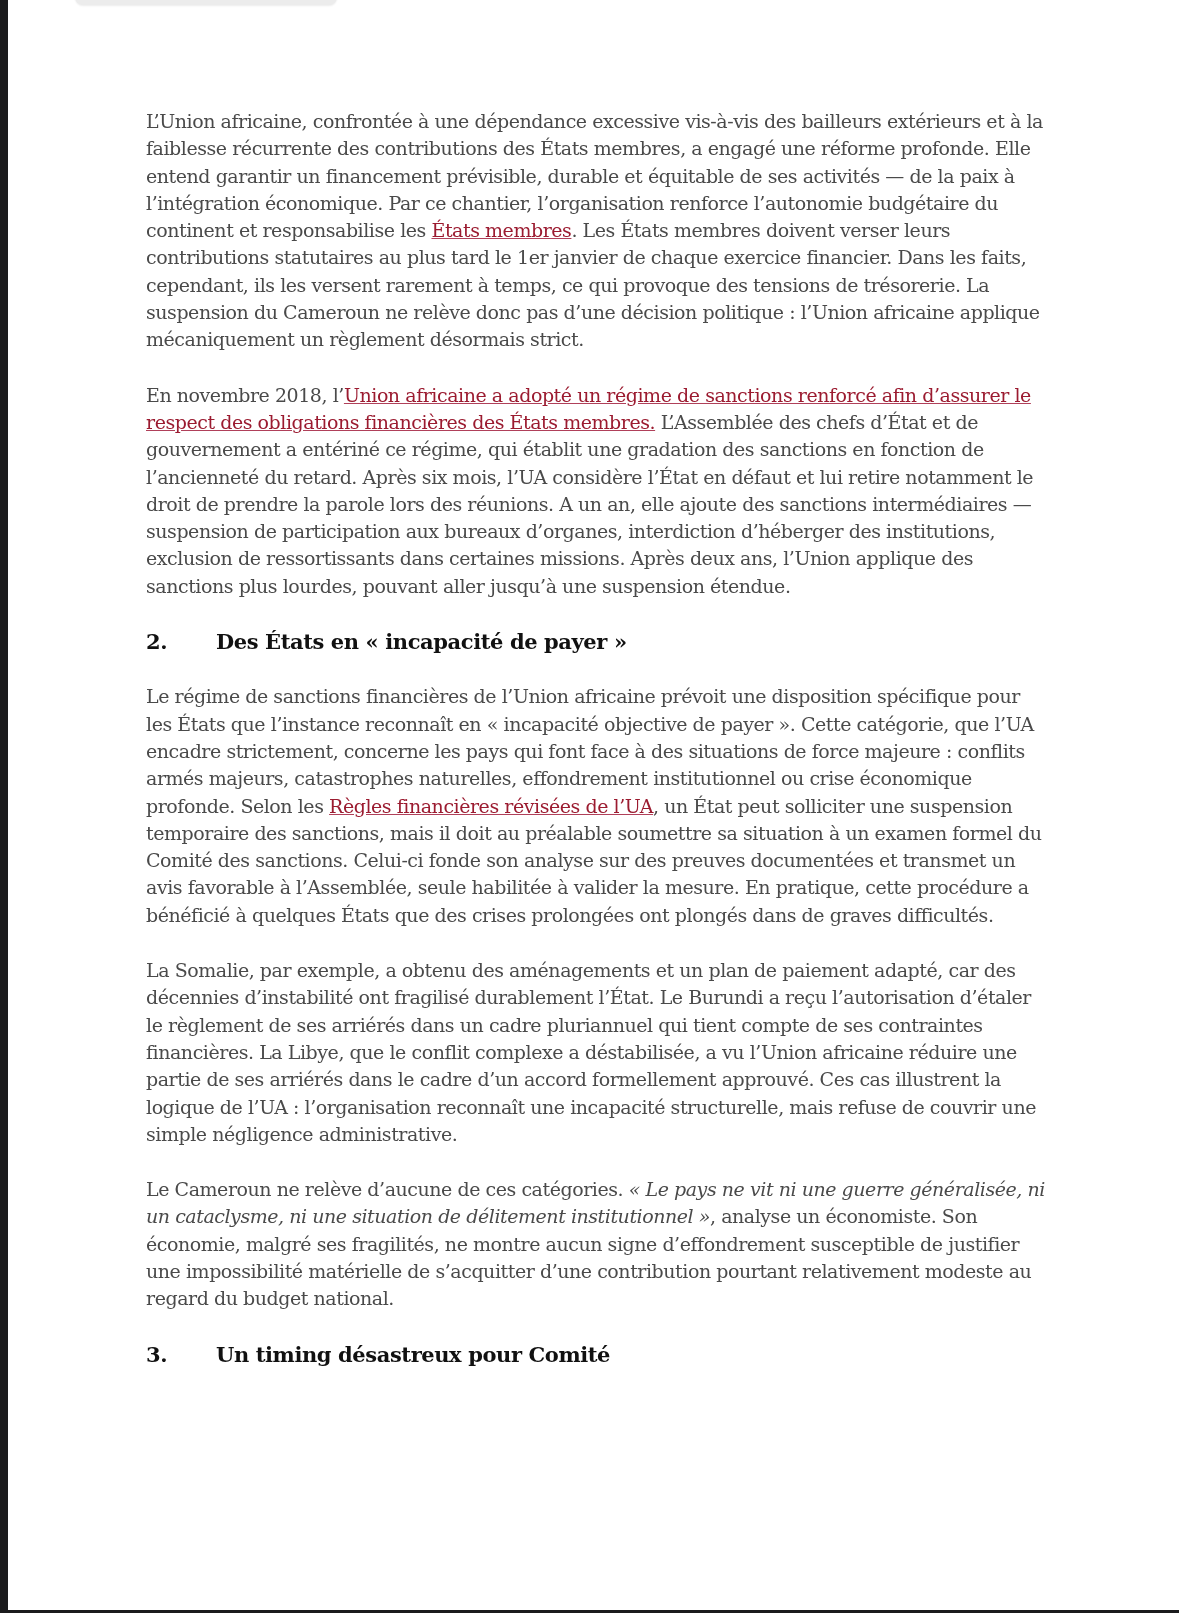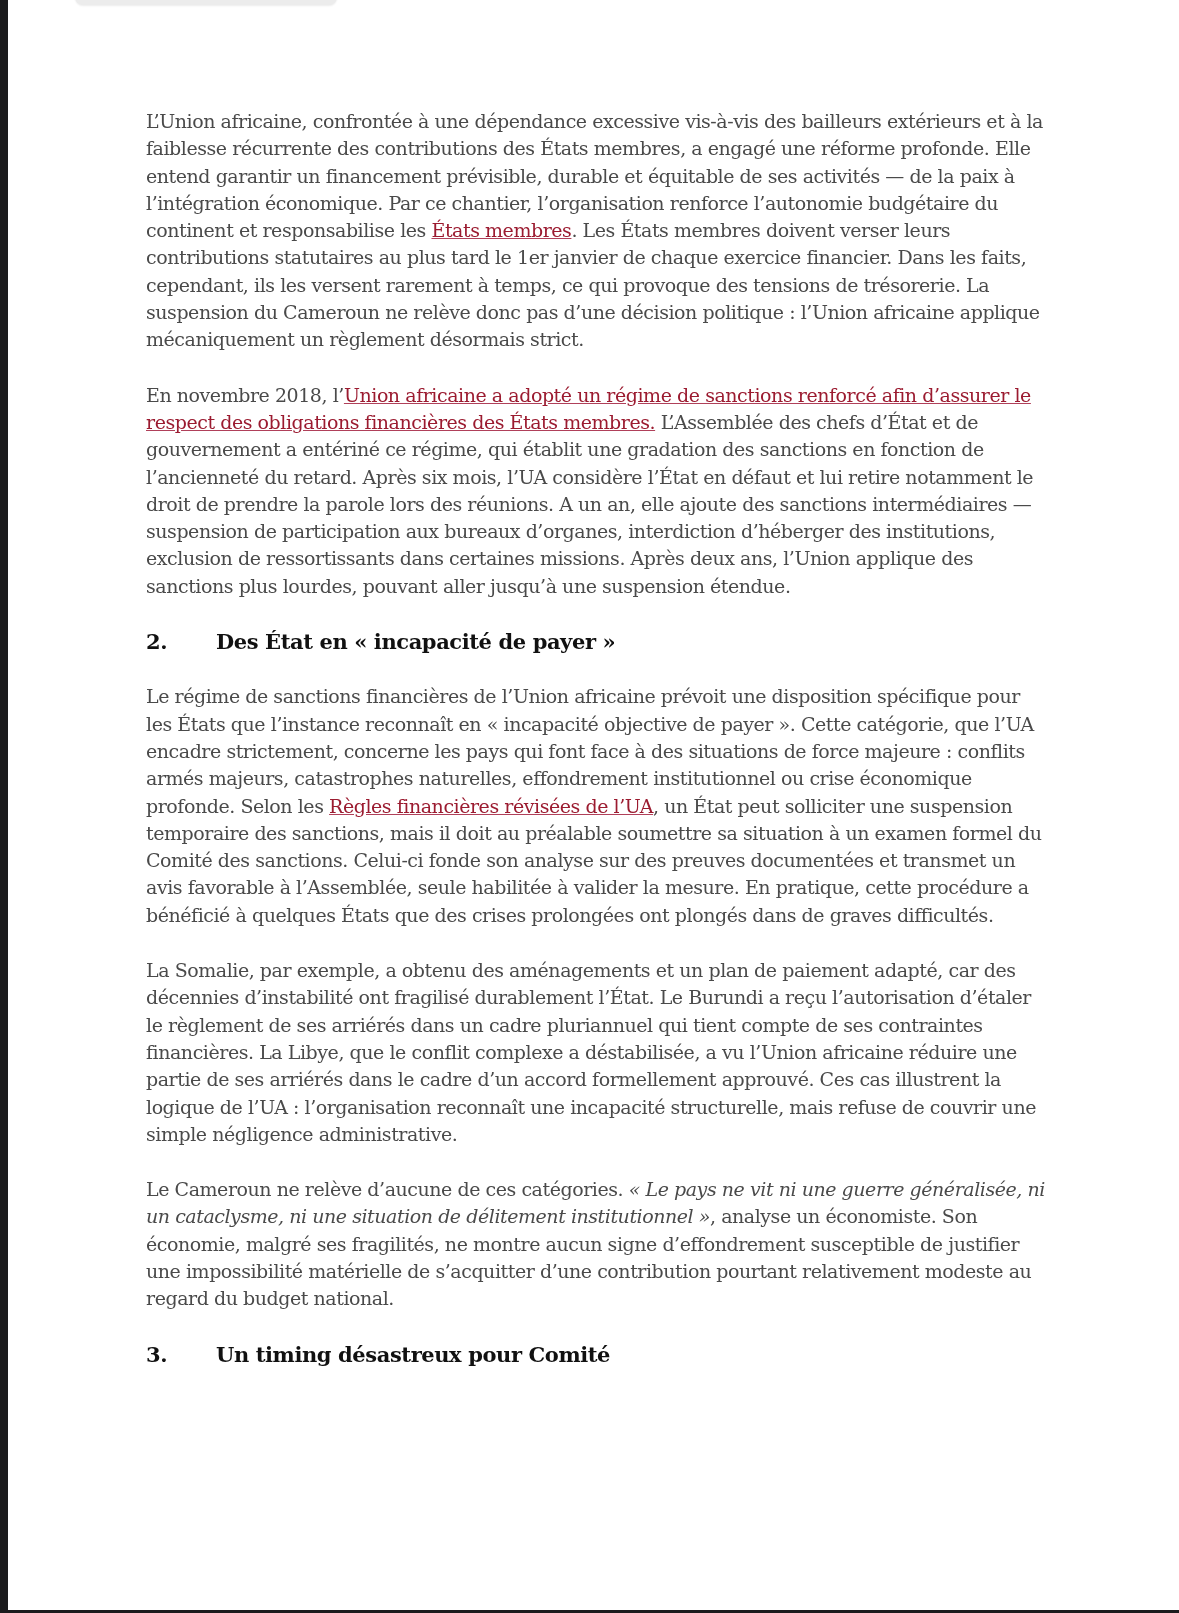--- a/index.html
+++ b/index.html
@@ -42,21 +42,21 @@
 <div class="page">
   <div class="top-tab"></div>
 
   <div class="content">
     <p><span>L’Union africaine, confrontée à une dépendance excessive vis-à-vis des bailleurs extérieurs et à la faiblesse récurrente des contributions des États membres, a engagé une réforme profonde. Elle entend garantir un financement prévisible, durable et équitable de ses activités — de la paix à l’intégration économique. Par ce chantier, l’organisation renforce l’autonomie budgétaire du continent et responsabilise les </span><span class="link">États membres</span><span>. Les États membres doivent verser leurs contributions statutaires au plus tard le 1er janvier de chaque exercice financier. Dans les faits, cependant, ils les versent rarement à temps, ce qui provoque des tensions de trésorerie. La suspension du Cameroun ne relève donc pas d’une décision politique : l’Union africaine applique mécaniquement un règlement désormais strict.</span></p>
 
     <p><span>En novembre 2018, l’</span><span class="link">Union africaine a adopté un régime de sanctions renforcé afin d’assurer le respect des obligations financières des États membres.</span><span> L’Assemblée des chefs d’État et de gouvernement a entériné ce régime, qui établit une gradation des sanctions en fonction de l’ancienneté du retard. Après six mois, l’UA considère l’État en défaut et lui retire notamment le droit de prendre la parole lors des réunions. A un an, elle ajoute des sanctions intermédiaires — suspension de participation aux bureaux d’organes, interdiction d’héberger des institutions, exclusion de ressortissants dans certaines missions. Après deux ans, l’Union applique des sanctions plus lourdes, pouvant aller jusqu’à une suspension étendue.</span></p>
 
     <div class="heading">
       <span class="num">2.</span>
-      <span>Des État en « incapacité de payer »</span>
+      <span>Des États en « incapacité de payer »</span>
     </div>
 
     <p><span>Le régime de sanctions financières de l’Union africaine prévoit une disposition spécifique pour les États que l’instance reconnaît en « incapacité objective de payer ». Cette catégorie, que l’UA encadre strictement, concerne les pays qui font face à des situations de force majeure : conflits armés majeurs, catastrophes naturelles, effondrement institutionnel ou crise économique profonde. Selon les </span><span class="link">Règles financières révisées de l’UA</span><span>, un État peut solliciter une suspension temporaire des sanctions, mais il doit au préalable soumettre sa situation à un examen formel du Comité des sanctions. Celui-ci fonde son analyse sur des preuves documentées et transmet un avis favorable à l’Assemblée, seule habilitée à valider la mesure. En pratique, cette procédure a bénéficié à quelques États que des crises prolongées ont plongés dans de graves difficultés.</span></p>
 
     <p>La Somalie, par exemple, a obtenu des aménagements et un plan de paiement adapté, car des décennies d’instabilité ont fragilisé durablement l’État. Le Burundi a reçu l’autorisation d’étaler le règlement de ses arriérés dans un cadre pluriannuel qui tient compte de ses contraintes financières. La Libye, que le conflit complexe a déstabilisée, a vu l’Union africaine réduire une partie de ses arriérés dans le cadre d’un accord formellement approuvé. Ces cas illustrent la logique de l’UA : l’organisation reconnaît une incapacité structurelle, mais refuse de couvrir une simple négligence administrative.</p>
 
     <p><span>Le Cameroun ne relève d’aucune de ces catégories. </span><em>« Le pays ne vit ni une guerre généralisée, ni un cataclysme, ni une situation de délitement institutionnel »</em><span>, analyse un économiste. Son économie, malgré ses fragilités, ne montre aucun signe d’effondrement susceptible de justifier une impossibilité matérielle de s’acquitter d’une contribution pourtant relativement modeste au regard du budget national.</span></p>
 
     <div class="heading">
       <span class="num">3.</span>

